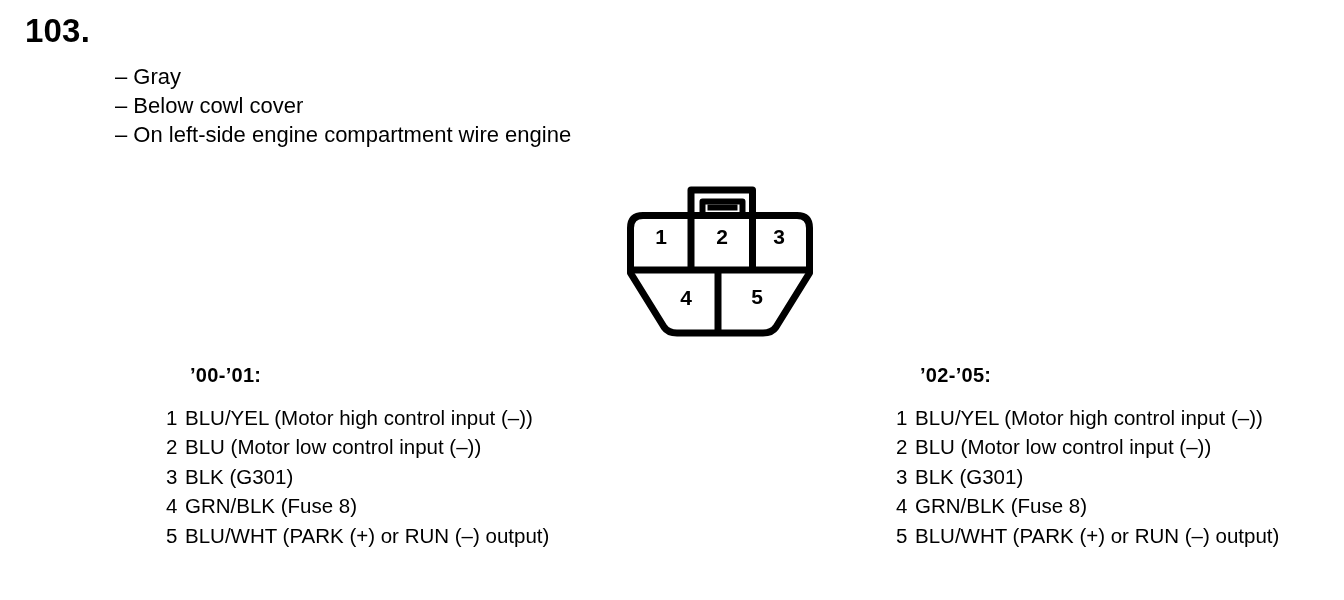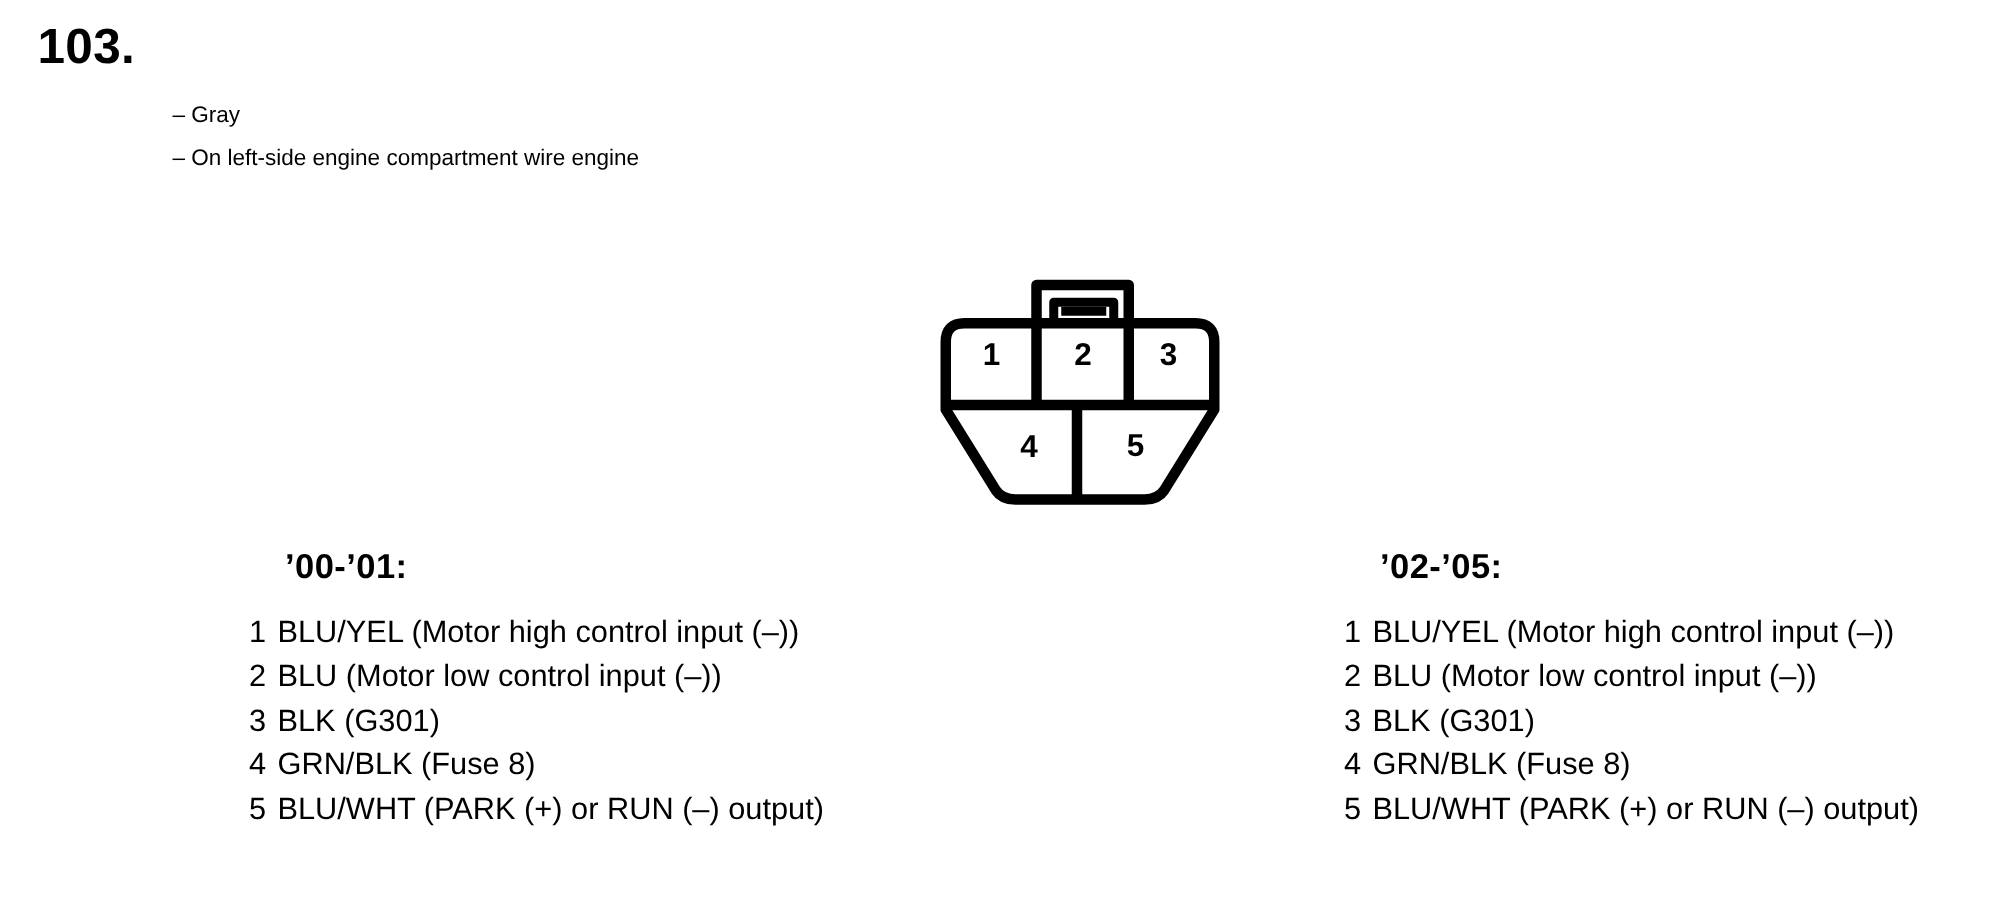--- a/index.html
+++ b/index.html
@@ -25,21 +25,21 @@
     font-size: 33px;
     font-weight: bold;
     letter-spacing: 0.2px;
     white-space: nowrap;
   }
   
   .notes {
     position: absolute;
     left: 115px;
     top: 62px;
-    font-size: 15px;
+    font-size: 22px;
     line-height: 29px;
     white-space: nowrap;
   }
   
   .connector-svg {
     position: absolute;
     left: 615px;
     top: 180px;
   }
   .connector-svg path, .connector-svg line {
@@ -56,21 +56,21 @@
     font-size: 21px;
     font-weight: bold;
     text-anchor: middle;
     fill: #000000;
   }
   
   .year-col { position: absolute; top: 364px; width: 470px; }
   .year-col.left  { left: 166px; }
   .year-col.right { left: 896px; }
   .year-header {
-    font-size: 23px;
+    font-size: 20px;
     font-weight: bold;
     margin-left: 24px;
     letter-spacing: 0.3px;
     white-space: nowrap;
   }
   .pin-list {
     margin-top: 16px;
     font-size: 20.5px;
     line-height: 29.4px;
     white-space: nowrap;
@@ -82,20 +82,21 @@
 <body>
 
 <div id="page">
 
   <div class="title-row">
     <span>103.</span>
   </div>
 
   <div class="notes">
     <div class="note">– Gray</div>
+    <div class="note">– Below cowl cover</div>
     <div class="note">– On left-side engine compartment wire engine</div>
   </div>
 
   <svg class="connector-svg" width="210" height="170" viewBox="0 0 210 170">
 
     <path class="stroke-main" d="M 76,36 L 76,10 L 137.5,10 L 137.5,36"></path>
     <path class="stroke-thin" d="M 87.5,34 L 87.5,21.5 L 127.5,21.5 L 127.5,34"></path>
     <rect class="latch-bar" x="92.5" y="24.5" width="30" height="6"></rect>
 
     <path class="stroke-main" d="M 28,35.5 L 182,35.5 Q 194.5,35.5 194.5,48 L 194.5,93 L 161,147 Q 157,153 148,153 L 62,153 Q 53,153 49,147 L 15.5,93 L 15.5,48 Q 15.5,35.5 28,35.5 Z"></path>

